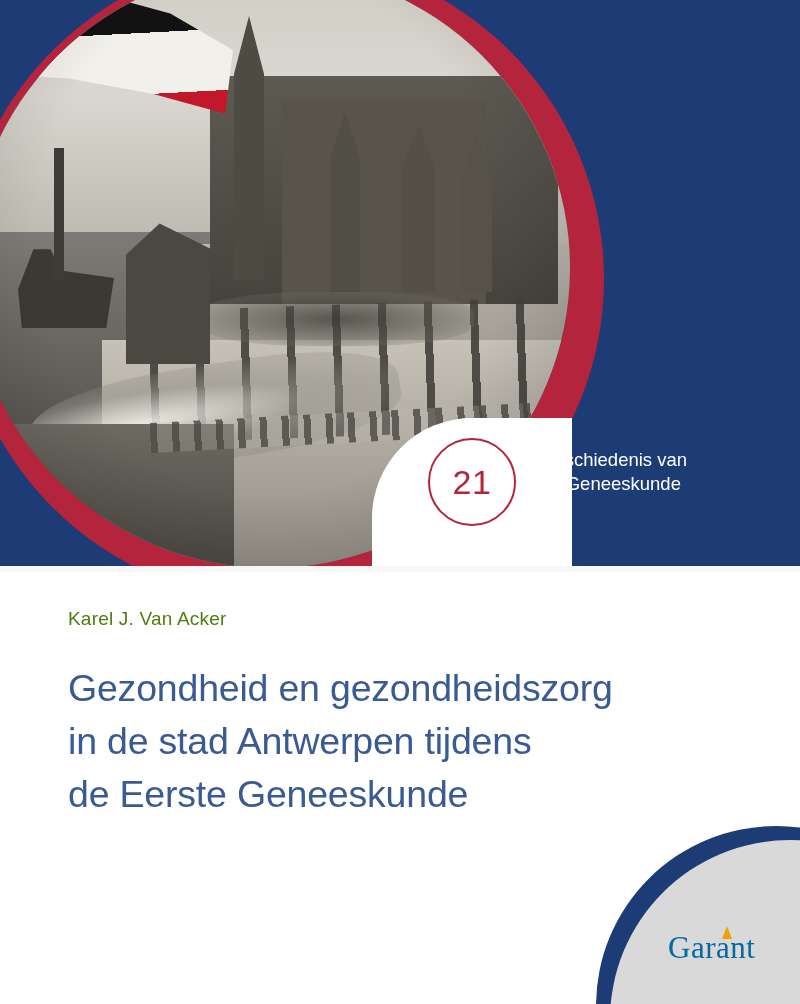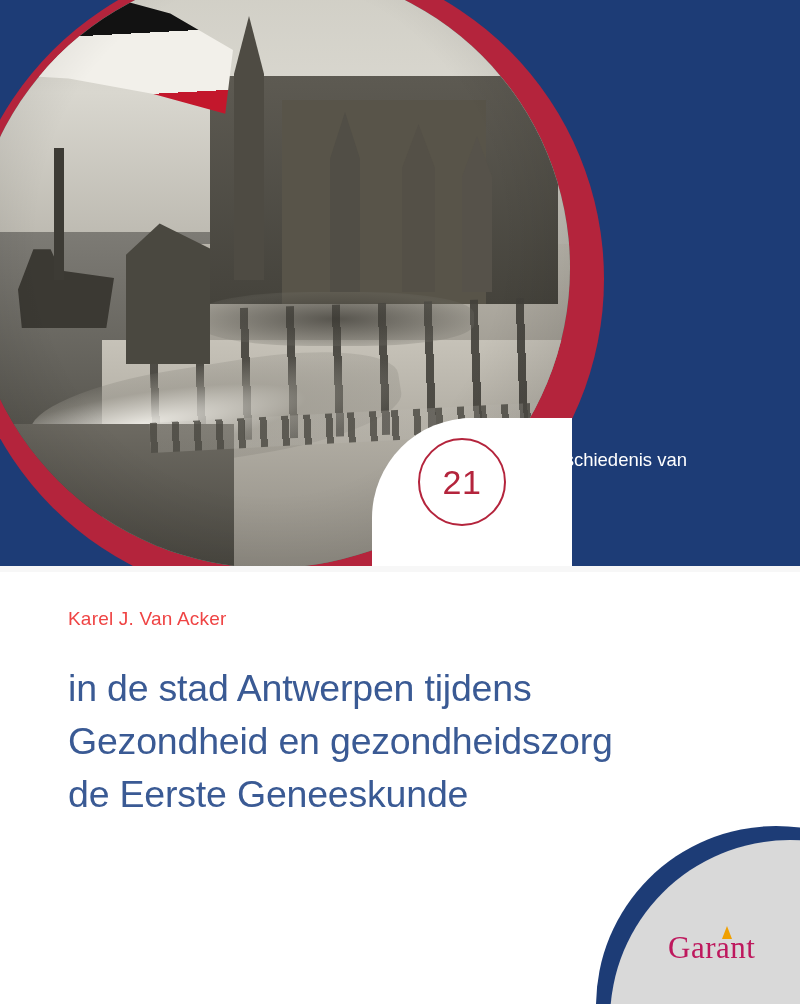--- a/index.html
+++ b/index.html
@@ -182,21 +182,21 @@
     position: absolute;
     left: 418px;
     top: 428px;
     width: 108px;
     height: 108px;
     border-radius: 50%;
     background: #ffffff;
     box-shadow: 0 0 0 10px #ffffff;
     display: flex;
     align-items: center;
-    justify-content: flex-start;
+    justify-content: center;
   }
   .series-badge .inner {
     width: 84px;
     height: 84px;
     border-radius: 50%;
     border: 2px solid #b4243c;
     display: flex;
     align-items: center;
     justify-content: center;
     color: #b4243c;
@@ -223,21 +223,21 @@
     color: #ffffff;
     font-size: 18.5px;
     line-height: 24px;
   }
 
   
   .author {
     position: absolute;
     left: 68px;
     top: 608px;
-    color: #ef4444;
+    color: #4d7c0f;
     font-size: 19px;
     letter-spacing: .2px;
   }
   .title {
     position: absolute;
     left: 68px;
     top: 662px;
     width: 700px;
     color: #3a5a94;
     font-size: 37.5px;
@@ -269,21 +269,21 @@
     width: 360px;
     height: 360px;
     border-radius: 50%;
     background: #d9d9d9;
   }
   .logo {
     position: absolute;
     left: 668px;
     top: 930px;
     width: 120px;
-    color: #be185d;
+    color: #0369a1;
     font-family: "Liberation Serif", serif;
     font-size: 31px;
     letter-spacing: .5px;
   }
   .logo .dot {
     position: absolute;
     left: 54px;
     top: -4px;
     width: 0; height: 0;
     border-left: 5px solid transparent;
@@ -329,28 +329,29 @@
     </div>
 
     <div class="badge-notch"></div>
 
     <div class="series-badge">
       <div class="inner">21</div>
     </div>
 
     <div class="series-text">
       <div>Geschiedenis van</div>
+      <div>de Geneeskunde</div>
     </div>
   </div>
 
   <div class="author">Karel J. Van Acker</div>
 
   <div class="title">
+    <span class="line">Gezondheid en gezondheidszorg</span>
     <span class="line">in de stad Antwerpen tijdens</span>
-    <span class="line">Gezondheid en gezondheidszorg</span>
     <span class="line">de Eerste Geneeskunde</span>
   </div>
 
   <div class="arc-wrap">
     <div class="arc-navy"></div>
     <div class="arc-grey"></div>
   </div>
 
   <div class="logo">
     <span>Garant</span>

